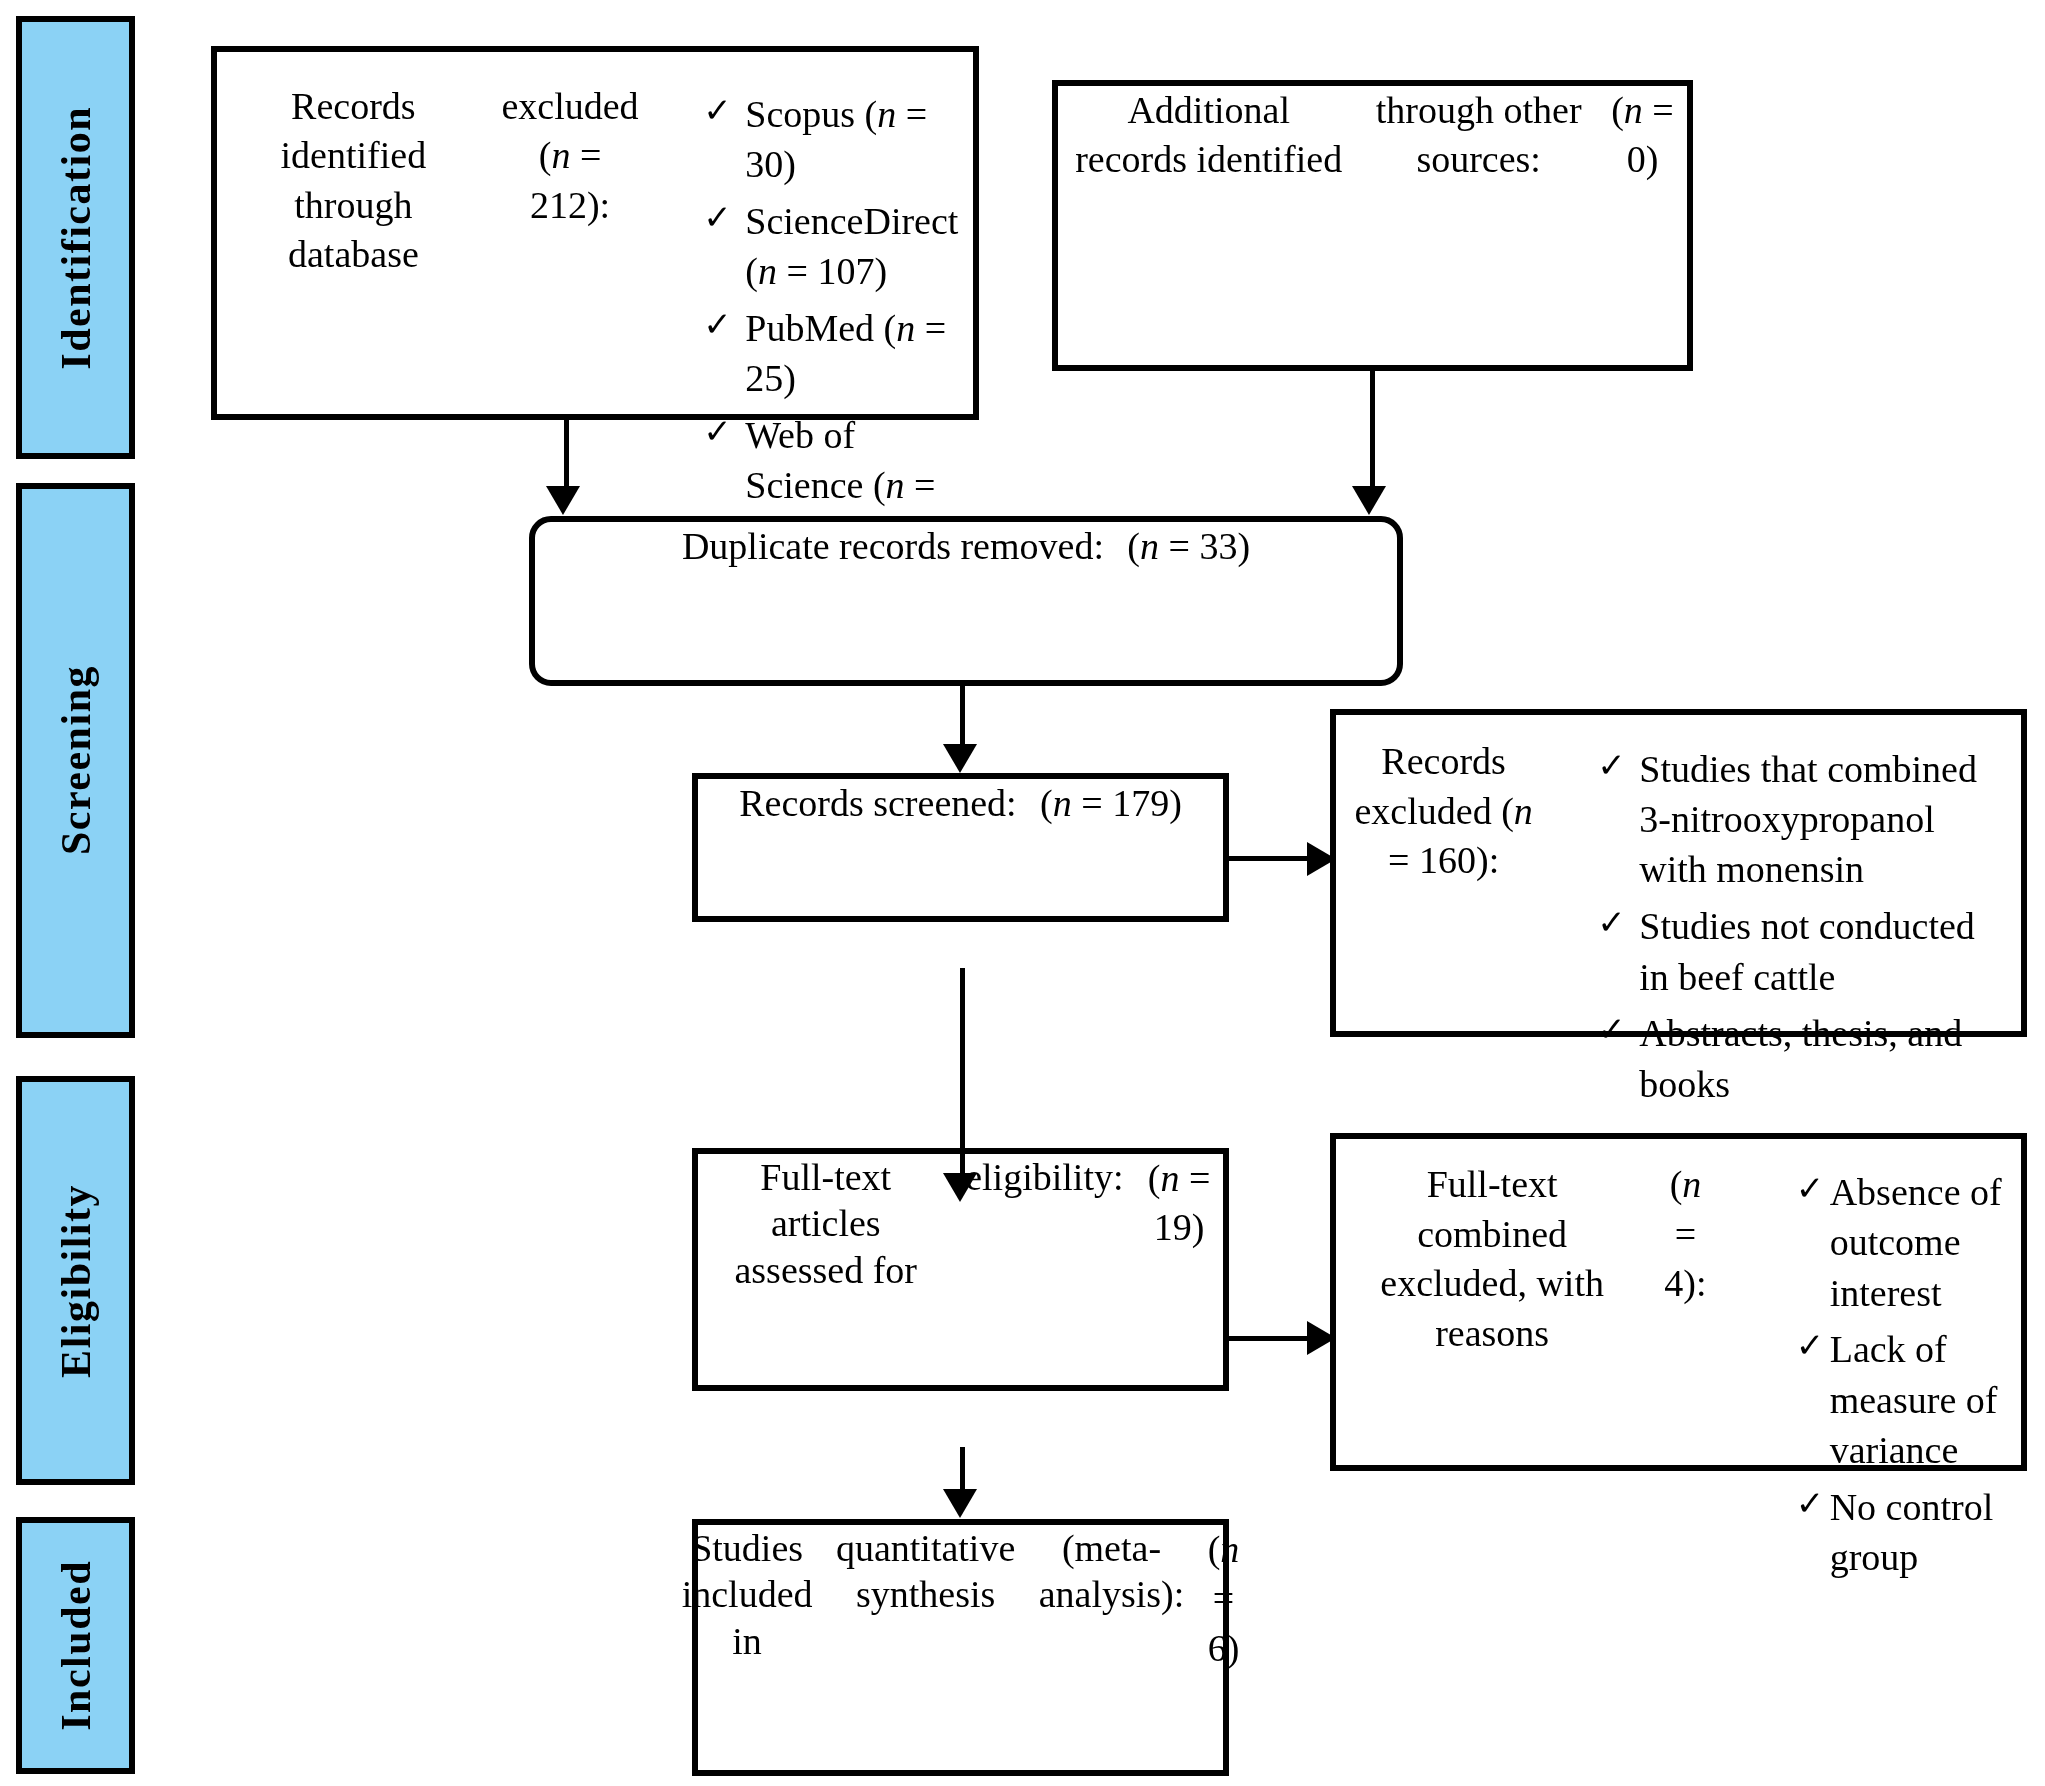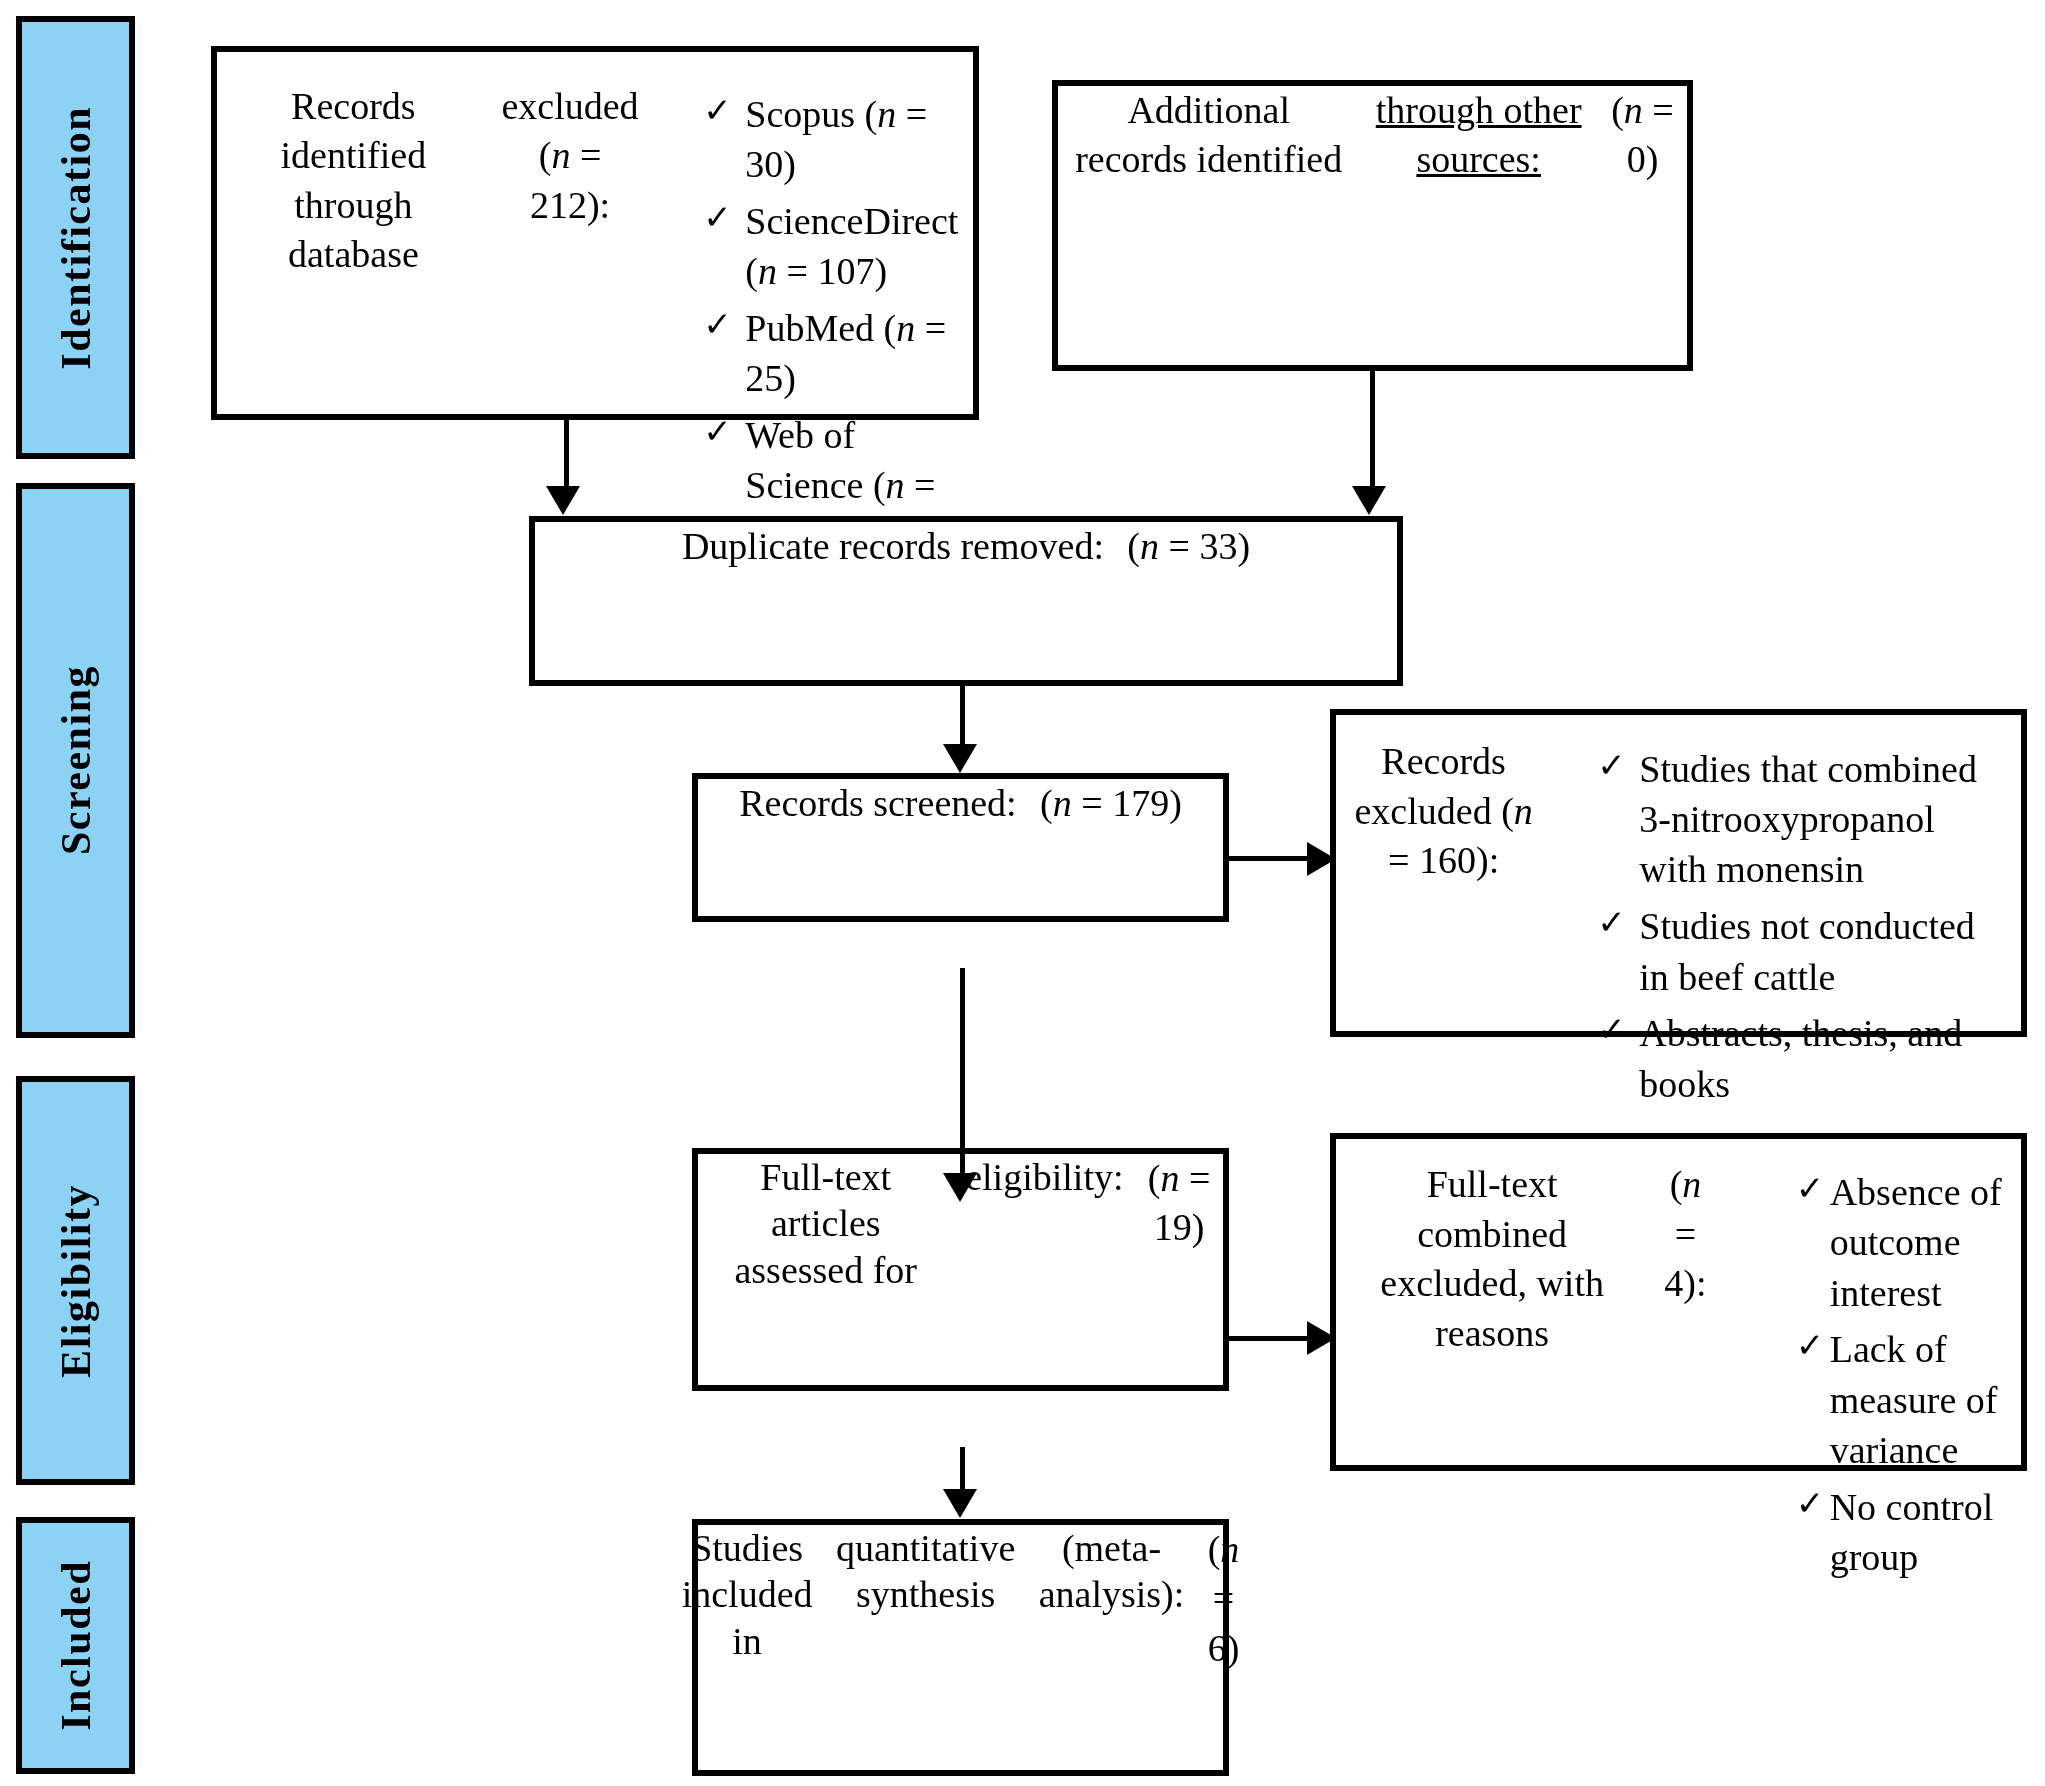--- a/index.html
+++ b/index.html
@@ -157,27 +157,27 @@
       </li>
       <li>
         <span class="tick">✓</span>
         <span class="tick-text"><span>Web of Science</span><span> (</span><span class="ital">n</span><span> = 50)</span></span>
       </li>
     </ul>
   </div>
 
   <div class="flow-box" style="left:1052px; top:80px; width:641px; height:291px;">
     <div class="box-line" style="margin-bottom:22.3px;">Additional records identified</div>
-    <div class="box-line" style="margin-bottom:27px;text-decoration:underline;">through other sources:</div>
+    <div class="box-line" style="margin-bottom:27px;">through other sources:</div>
     <div class="box-line">
       <span>(</span><span class="ital">n</span><span> = 0)</span>
     </div>
   </div>
 
-  <div class="flow-box" style="left:529px; top:516px; width:874px; height:170px;">
+  <div class="flow-box" style="left:529px; top:516px; width:874px; height:170px;border-radius:22px;">
     <div class="box-line" style="margin-bottom:25px;">Duplicate records removed:</div>
     <div class="box-line">
       <span>(</span><span class="ital">n</span><span> = 33)</span>
     </div>
   </div>
 
   <div class="flow-box" style="left:692px; top:773px; width:537px; height:149px;">
     <div class="box-line" style="margin-bottom:25px;">Records screened:</div>
     <div class="box-line">
       <span>(</span><span class="ital">n</span><span> = 179)</span>

